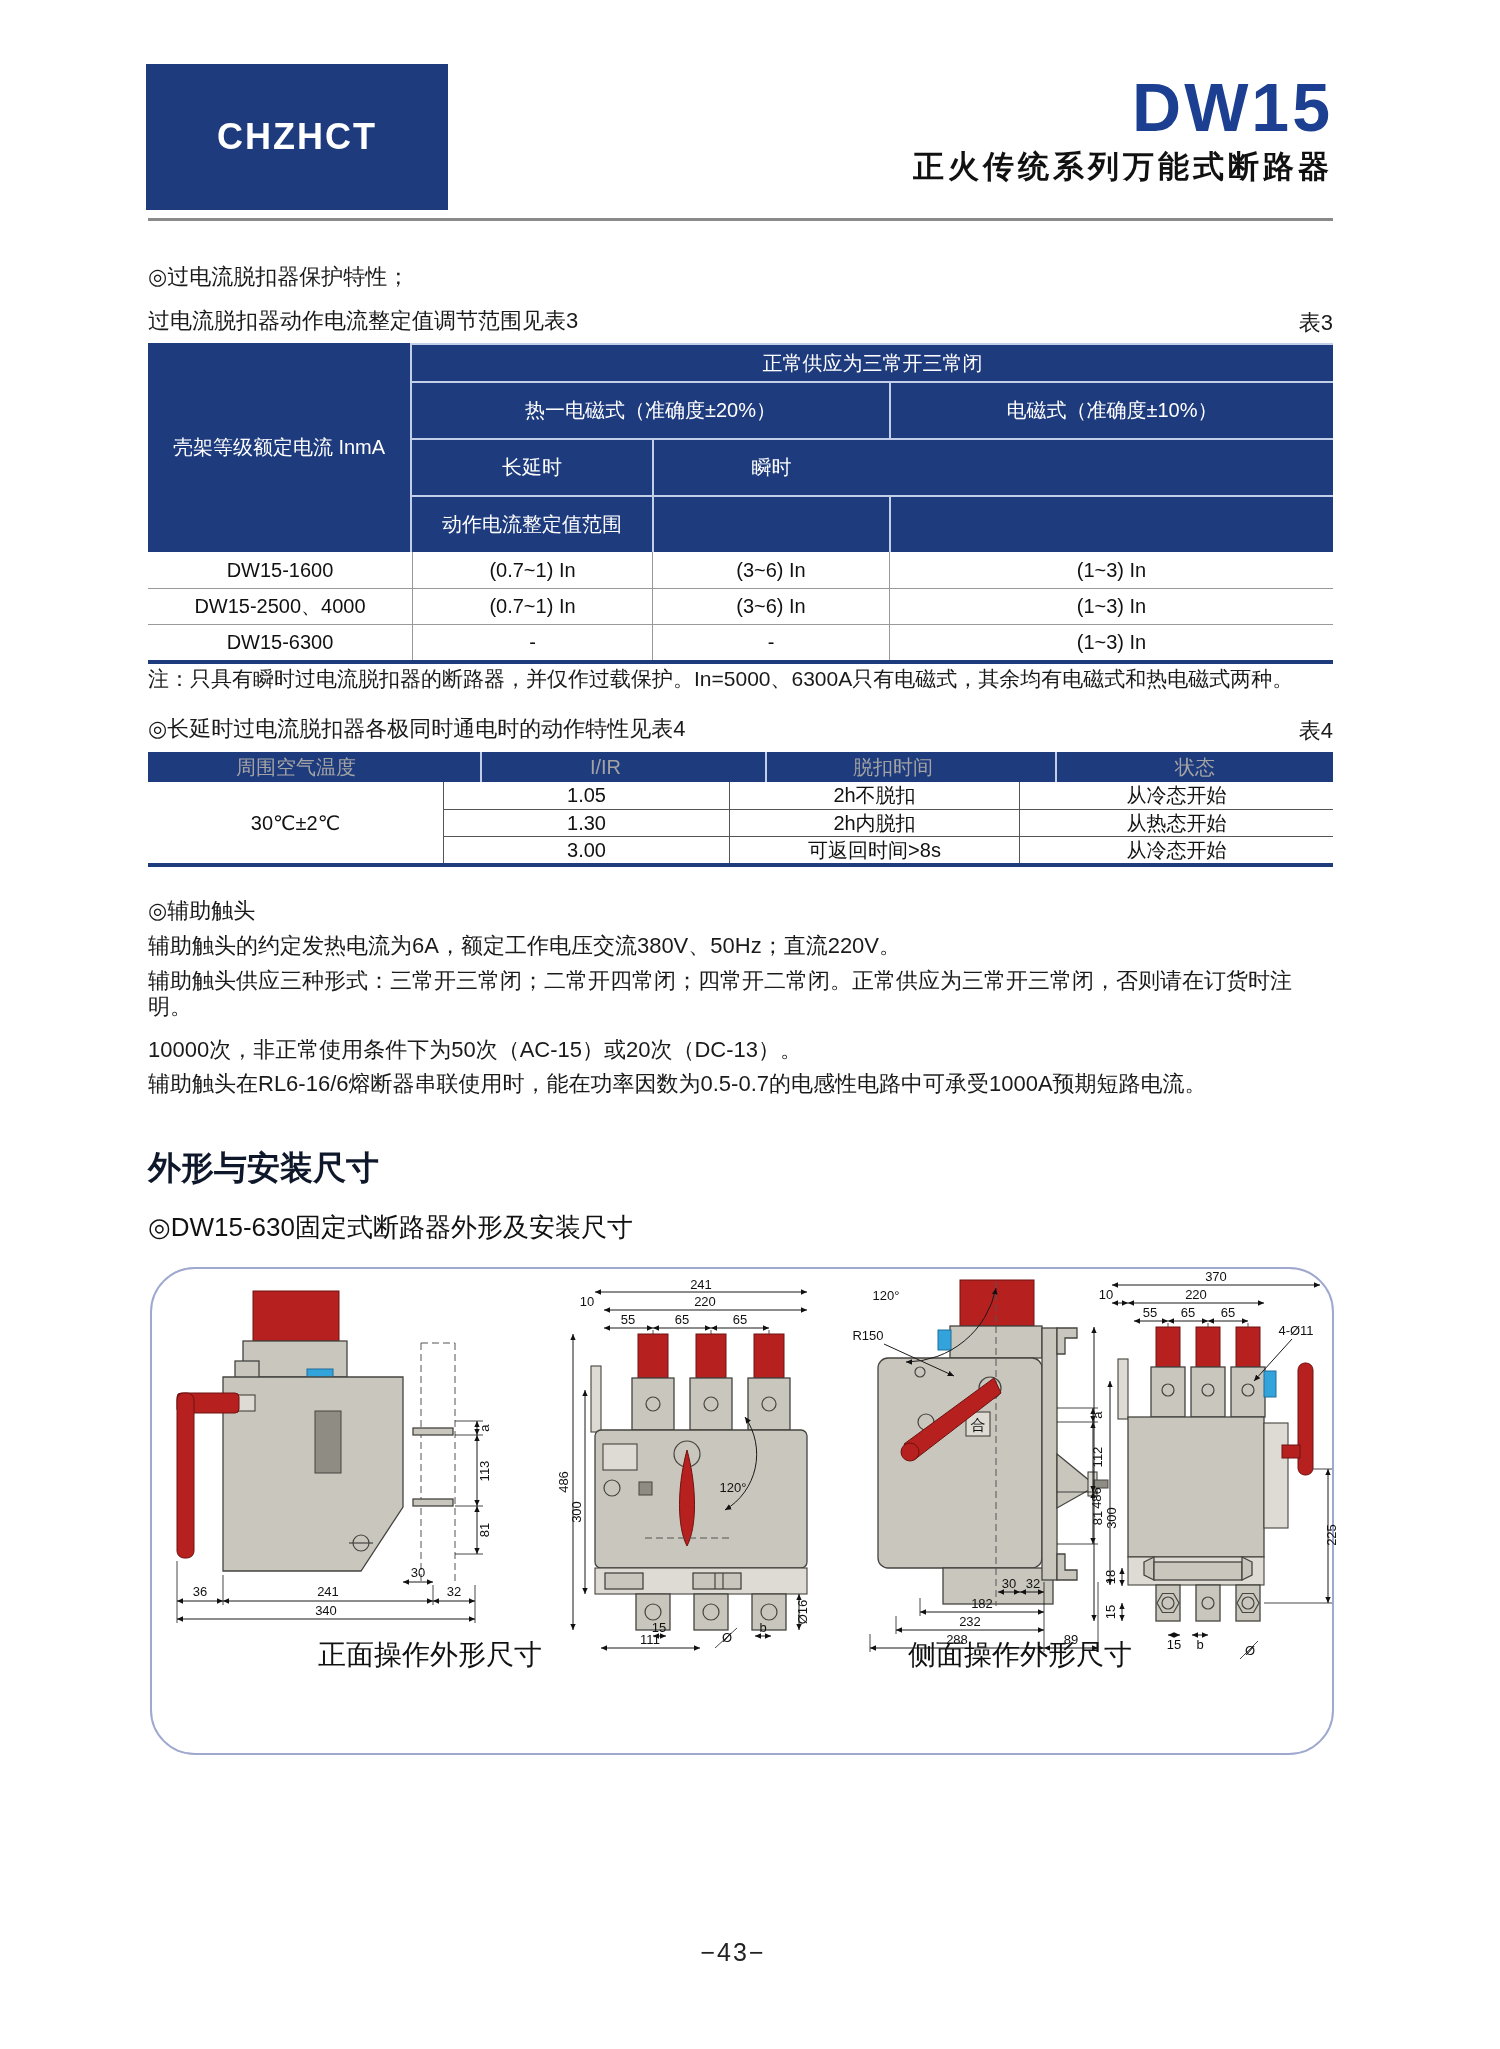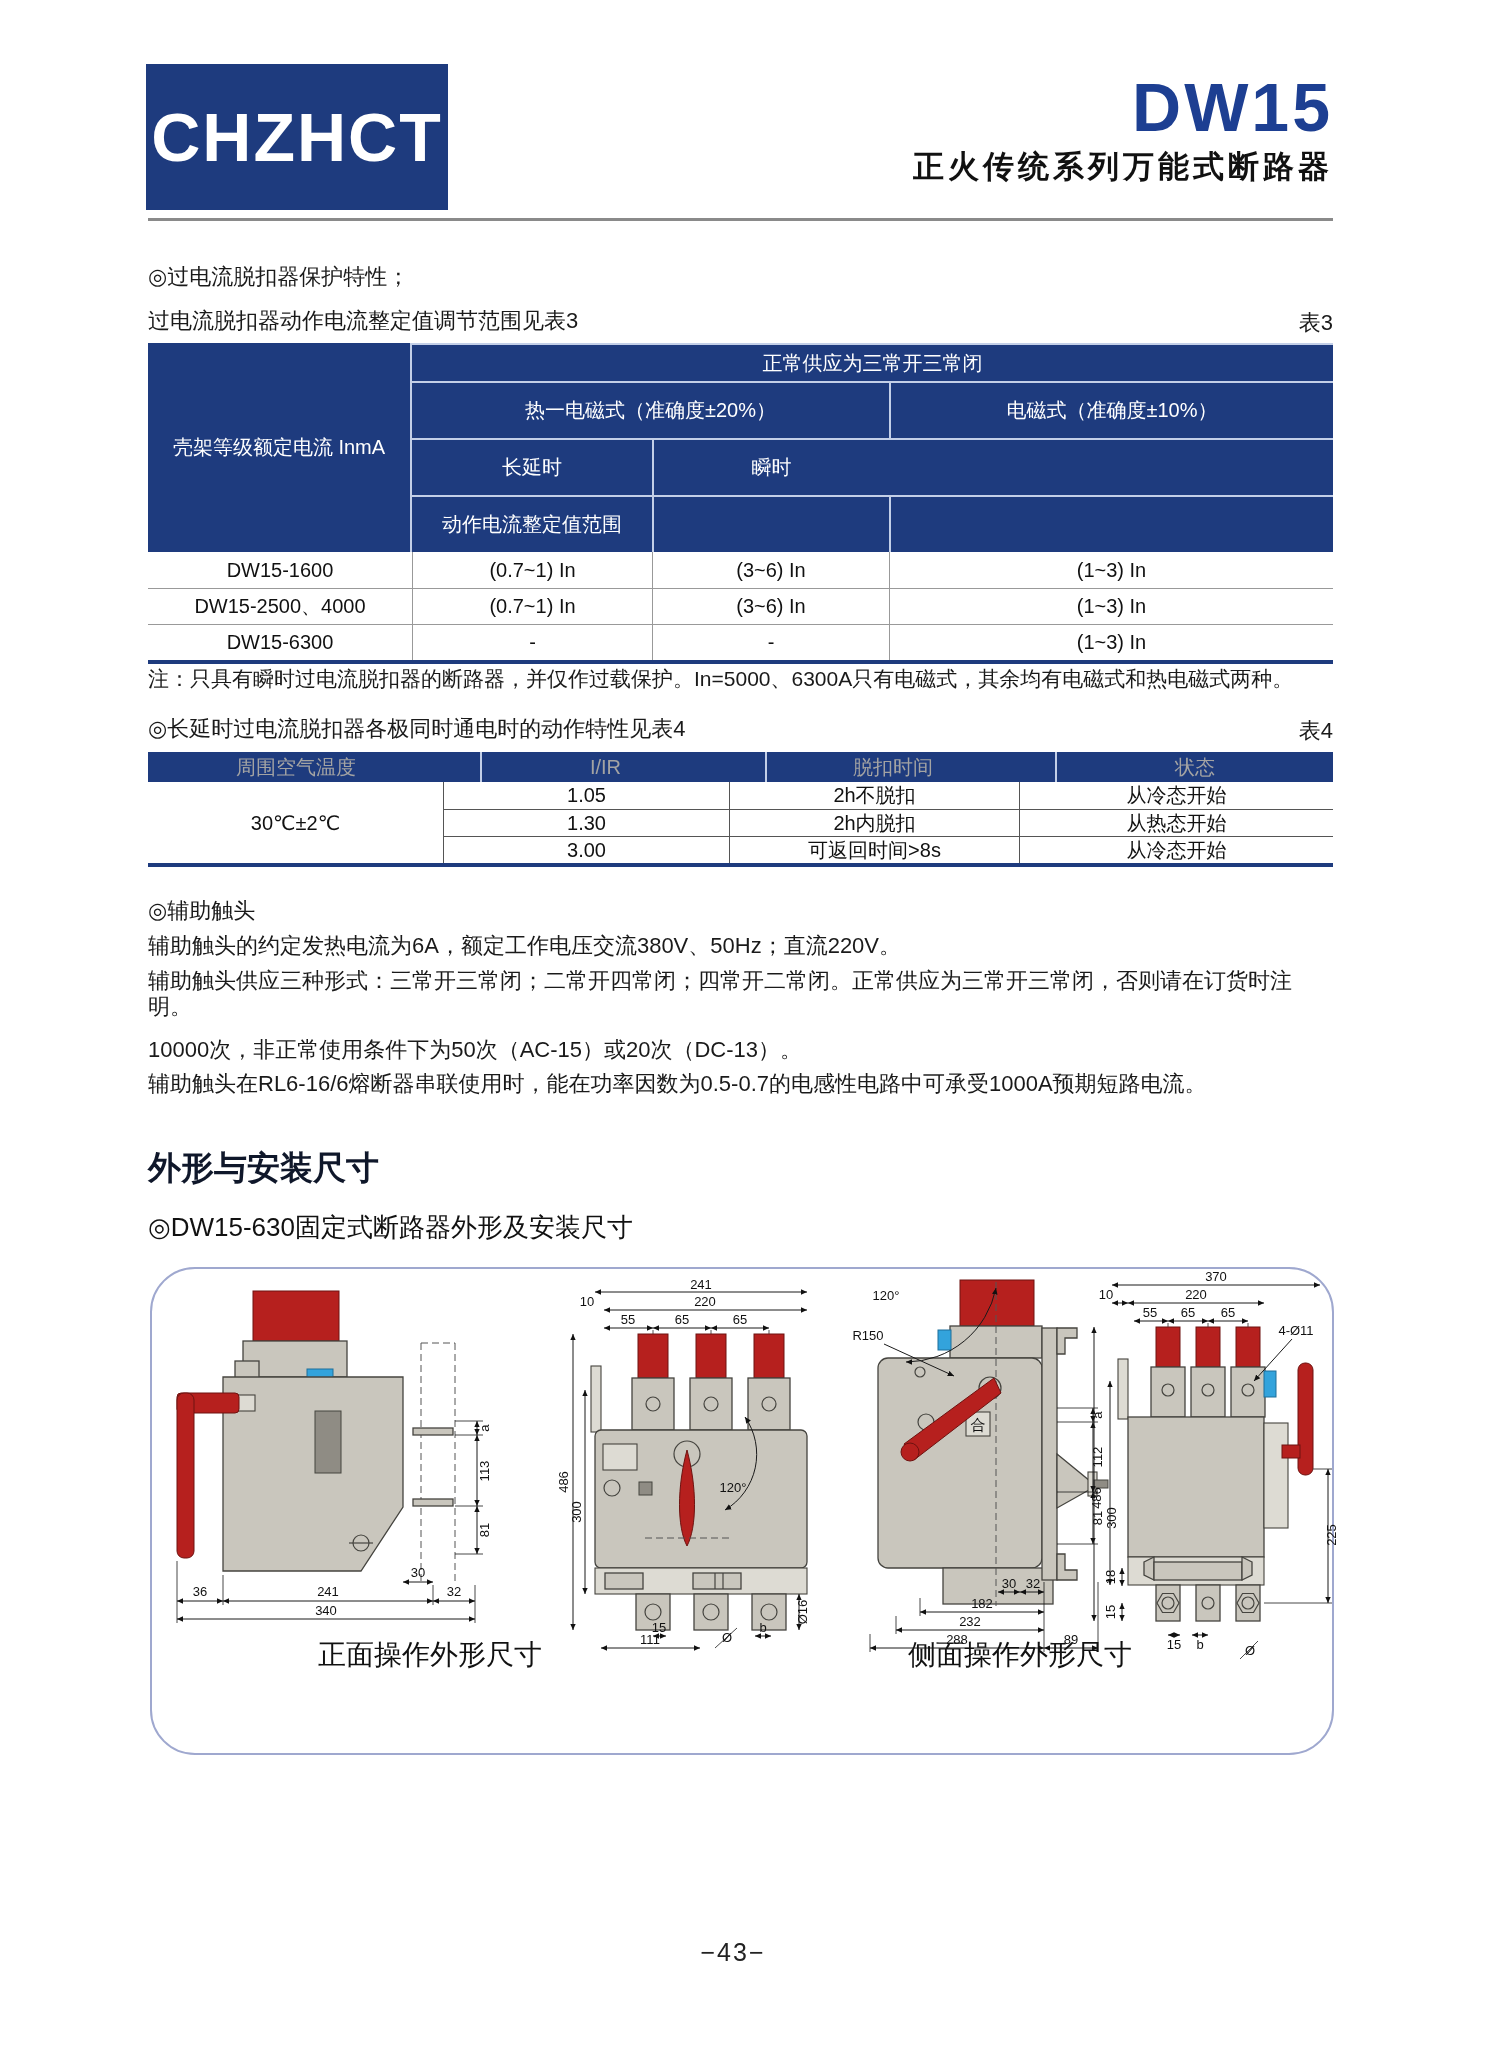--- a/index.html
+++ b/index.html
@@ -1,21 +1,21 @@
 <!DOCTYPE html>
 <html><head>
 <meta charset="utf-8">
 <style>
   html,body{margin:0;padding:0;background:#e8e8e8;}
   .page{position:relative;width:1500px;height:2049px;background:#ffffff;overflow:hidden;
         font-family:"Liberation Sans","DejaVu Sans",sans-serif;color:#1a1a1a;}
   
   .logo-box{position:absolute;left:146px;top:64px;width:302px;height:146px;background:#1e3b7e;
             display:flex;align-items:center;justify-content:center;}
-  .logo-text{color:#fff;font-size:68px;font-weight:bold;letter-spacing:2px;}
+  .logo-text{color:#fff;font-size:36px;font-weight:bold;letter-spacing:2px;}
   .model-title{position:absolute;top:68px;left:733px;width:600px;text-align:right;
                color:#1d3f92;font-size:68px;font-weight:bold;letter-spacing:3px;}
   .model-sub{position:absolute;top:146px;left:733px;width:600px;text-align:right;
              color:#111;font-size:31px;font-weight:bold;letter-spacing:4px;}
   .header-rule{position:absolute;left:148px;top:218px;width:1185px;height:3px;background:#8a8a8a;}
   
   .tline{position:absolute;left:148px;width:1185px;font-size:22px;line-height:26px;}
   .ttag{position:absolute;left:148px;width:1185px;text-align:right;font-size:22px;}
   
   .t3{position:absolute;left:148px;top:343px;width:1185px;border-bottom:4px solid #1e3b7e;}

